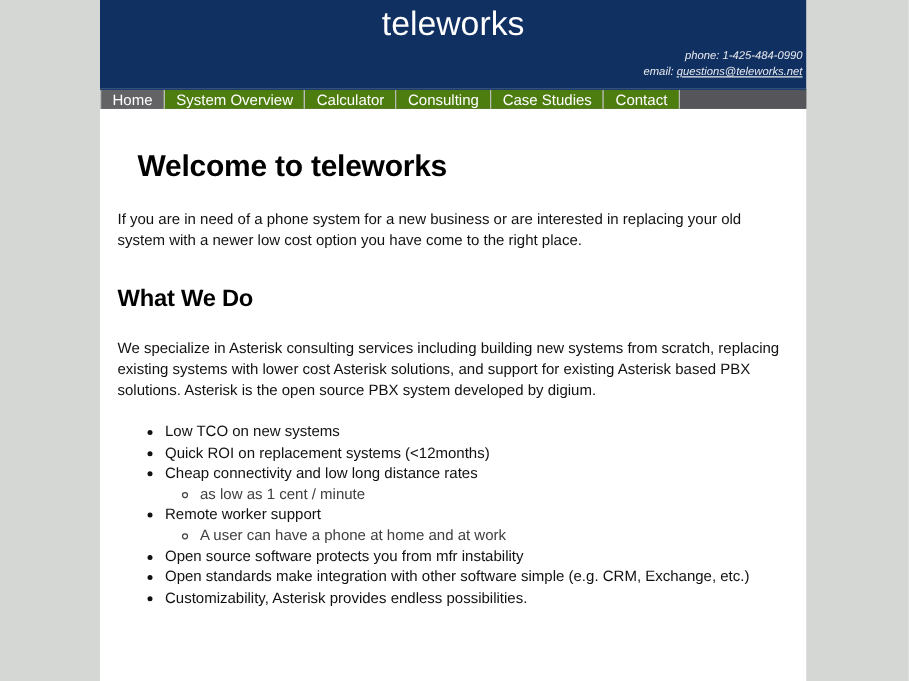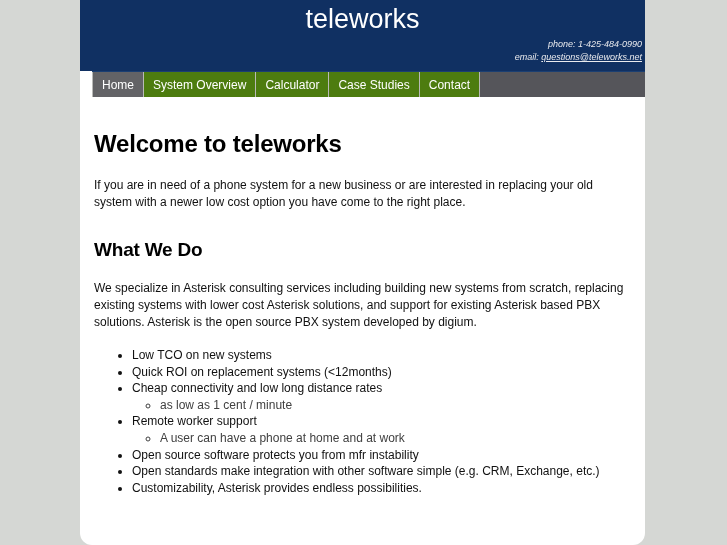--- a/index.html
+++ b/index.html
@@ -15,21 +15,20 @@
     overflow: hidden;
   }
   .page {
     position: absolute;
     left: 80px;
     top: 0;
     width: 565px;
     height: 545px;
     background: #ffffff;
     box-sizing: border-box;
-    border-radius: 12px;
   }
   
   .banner {
     position: relative;
     height: 71px;
     background: #103062;
     box-sizing: border-box;
   }
   .banner-title {
     position: absolute;
@@ -55,27 +54,26 @@
   }
   .contact-line {
     white-space: nowrap;
   }
   .contact-line a {
     color: #e9eaee;
     text-decoration: underline;
   }
   
   .navbar {
-    height: 26px;
+    height: 16px;
     background: #55555a;
     border-top: 1px solid #1b3f72;
     display: flex;
     align-items: stretch;
     box-sizing: border-box;
-    margin-left: 12px;
   }
   .nav-item {
     display: flex;
     align-items: center;
     padding: 0 9px;
     color: #ffffff;
     font-size: 12px;
     background: #4d7c0f;
     border-right: 1px solid #b9bab7;
     border-left: 1px solid #b9bab7;
@@ -95,21 +93,21 @@
     background: #55555a;
   }
   
   .content {
     padding: 0 14px 0 14px;
     color: #000000;
   }
   h1.page-heading {
     font-size: 24px;
     font-weight: bold;
-    margin: 33px 0 0 0;
+    margin: 33px 0 0 16px;
     line-height: 28px;
     letter-spacing: -0.2px;
   }
   h2.section-heading {
     font-size: 19px;
     font-weight: bold;
     margin: 28px 0 0 0;
     line-height: 22px;
     letter-spacing: -0.2px;
   }
@@ -151,20 +149,21 @@
     <div class="contact-block">
       <div class="contact-line">phone: 1-425-484-0990</div>
       <div class="contact-line"><span>email: </span><a href="#">questions@teleworks.net</a></div>
     </div>
   </div>
 
   <div class="navbar">
     <div class="nav-item active">Home</div>
     <div class="nav-item">System Overview</div>
     <div class="nav-item">Calculator</div>
+    <div class="nav-item">Consulting</div>
     <div class="nav-item">Case Studies</div>
     <div class="nav-item">Contact</div>
     <div class="nav-filler"></div>
   </div>
 
   <div class="content">
 
     <h1 class="page-heading">Welcome to teleworks</h1>
 
     <p class="body-text">If you are in need of a phone system for a new business or are interested in replacing your old system with a newer low cost option you have come to the right place.</p>

